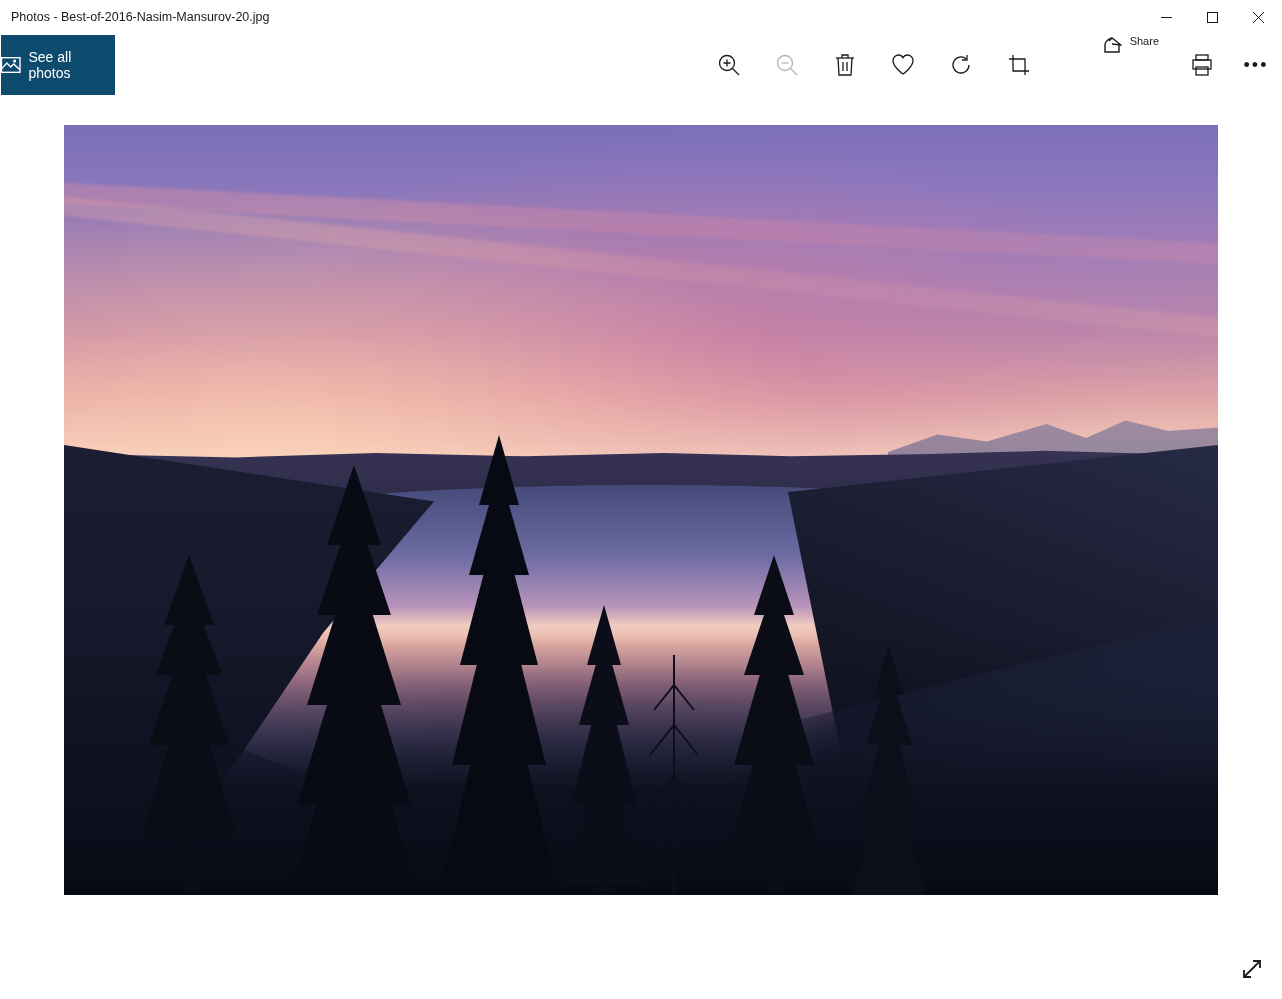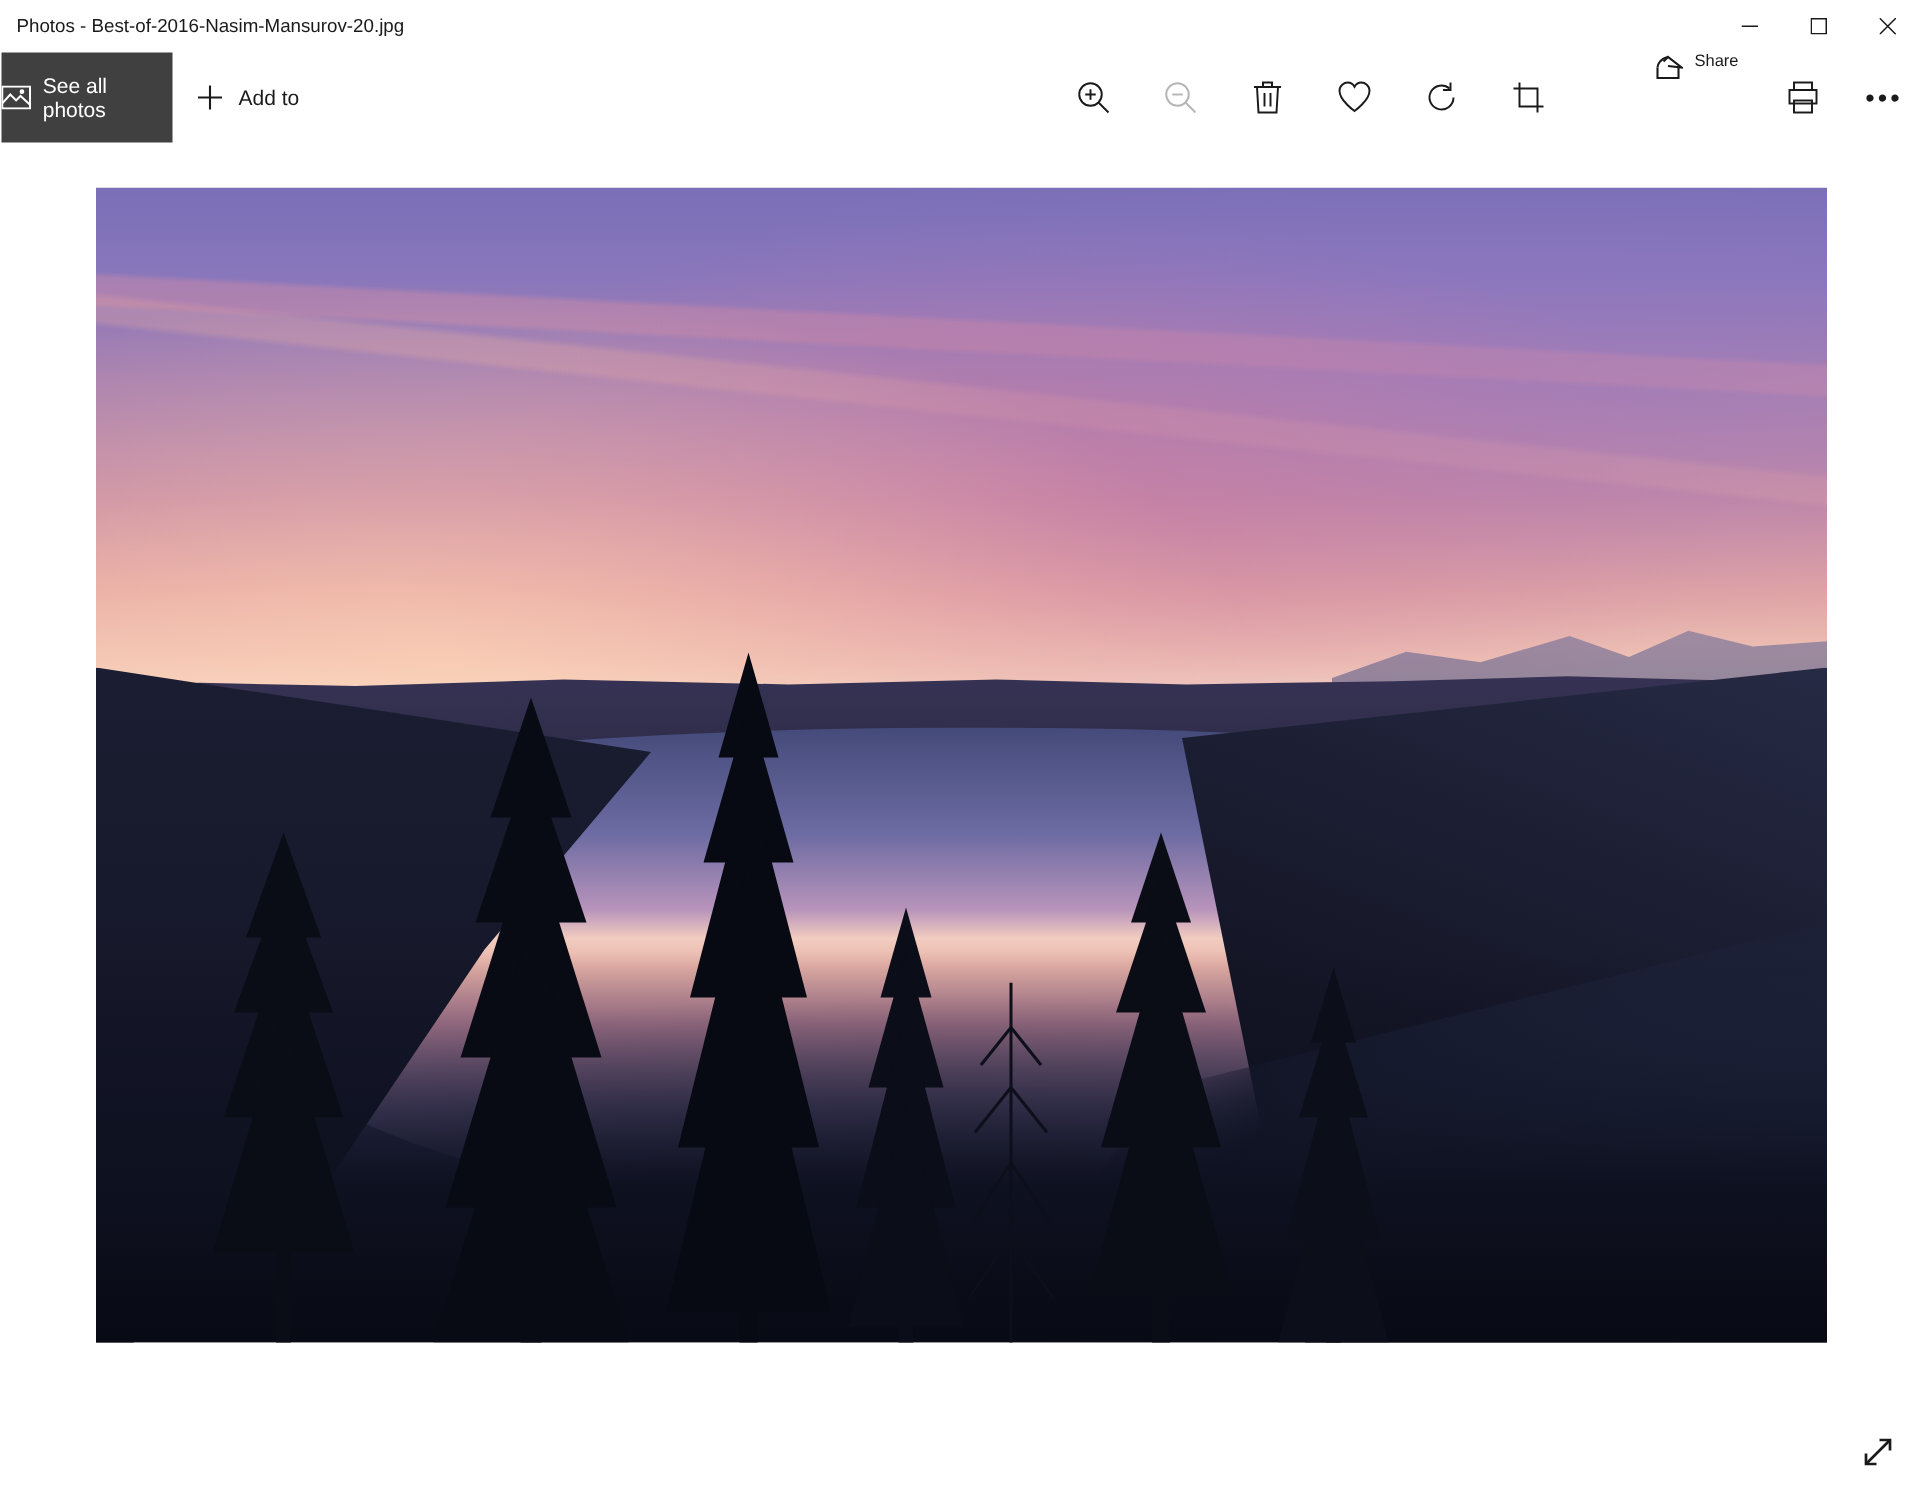--- a/index.html
+++ b/index.html
@@ -6,21 +6,21 @@
     html,body{width:1282px;height:999px;font-family:"Segoe UI",Arial,sans-serif;background:#fff;color:#1a1a1a;overflow:hidden;}
     .window{width:1282px;height:999px;display:flex;flex-direction:column;border:1px solid #ffffff;}
     
     .titlebar{height:32px;display:flex;align-items:center;justify-content:space-between;padding-left:10px;}
     .titlebar-title{font-size:12.5px;color:#1a1a1a;}
     .titlebar-controls{display:flex;height:100%;}
     .tb-btn{width:46px;height:100%;display:flex;align-items:center;justify-content:center;cursor:pointer;}
     .tb-btn svg{stroke:#1a1a1a;fill:none;}
     
     .toolbar{height:64px;display:flex;align-items:center;padding:2px 0;}
-    .see-all{background:#404040;color:#fff;height:60px;width:114px;display:flex;align-items:center;justify-content:center;gap:8px;font-size:14px;cursor:pointer;}
+    .see-all{background:#0c4a6e;color:#fff;height:60px;width:114px;display:flex;align-items:center;justify-content:center;gap:8px;font-size:14px;cursor:pointer;}
     .see-all svg{fill:#fff;}
     .addto{display:flex;align-items:center;gap:10px;padding:0 16px;height:100%;cursor:pointer;font-size:14px;}
     .addto svg{stroke:#1a1a1a;}
     .spacer{flex:1;}
     .icon-btn{width:58px;height:100%;display:flex;align-items:center;justify-content:center;cursor:pointer;}
     .icon-btn svg{stroke:#1a1a1a;fill:none;stroke-width:1.3;}
     .icon-btn.disabled svg{stroke:#b6b6b6;}
     .edit-create{padding:0 18px;height:58px;display:flex;align-items:center;gap:8px;font-size:14px;cursor:pointer;border:4px solid #ff0000;margin:0 2px;}
     .edit-create .chev{color:#008272;}
     .share-btn{display:flex;gap:8px;padding:0 14px;height:100%;cursor:pointer;font-size:11px;}
@@ -93,26 +93,20 @@
   <div class="toolbar">
     <div class="see-all">
       <svg width="20" height="16" viewBox="0 0 20 16">
         <rect x="0.5" y="0.5" width="19" height="15" fill="none" stroke="#fff" stroke-width="1.4"></rect>
         <polyline points="0.5,12 6,6 10,10 13,7 19.5,13" fill="none" stroke="#fff" stroke-width="1.4"></polyline>
         <circle cx="14" cy="4" r="1.6" fill="#fff"></circle>
       </svg>
       <span>See all photos</span>
     </div>
 
-    <div class="addto">
-      <svg width="18" height="18" viewBox="0 0 18 18" fill="none">
-        <path d="M9 1 V17 M1 9 H17" stroke-width="1.4"></path>
-      </svg>
-      <span>Add to</span>
-    </div>
 
     <div class="spacer"></div>
 
     <div class="icon-btn">
       <svg width="22" height="22" viewBox="0 0 22 22">
         <circle cx="9" cy="9" r="7.5"></circle>
           <path d="M14.5 14.5 L21 21"></path>
           <path d="M9 5.5 V12.5 M5.5 9 H12.5"></path>
       </svg>
     </div>

